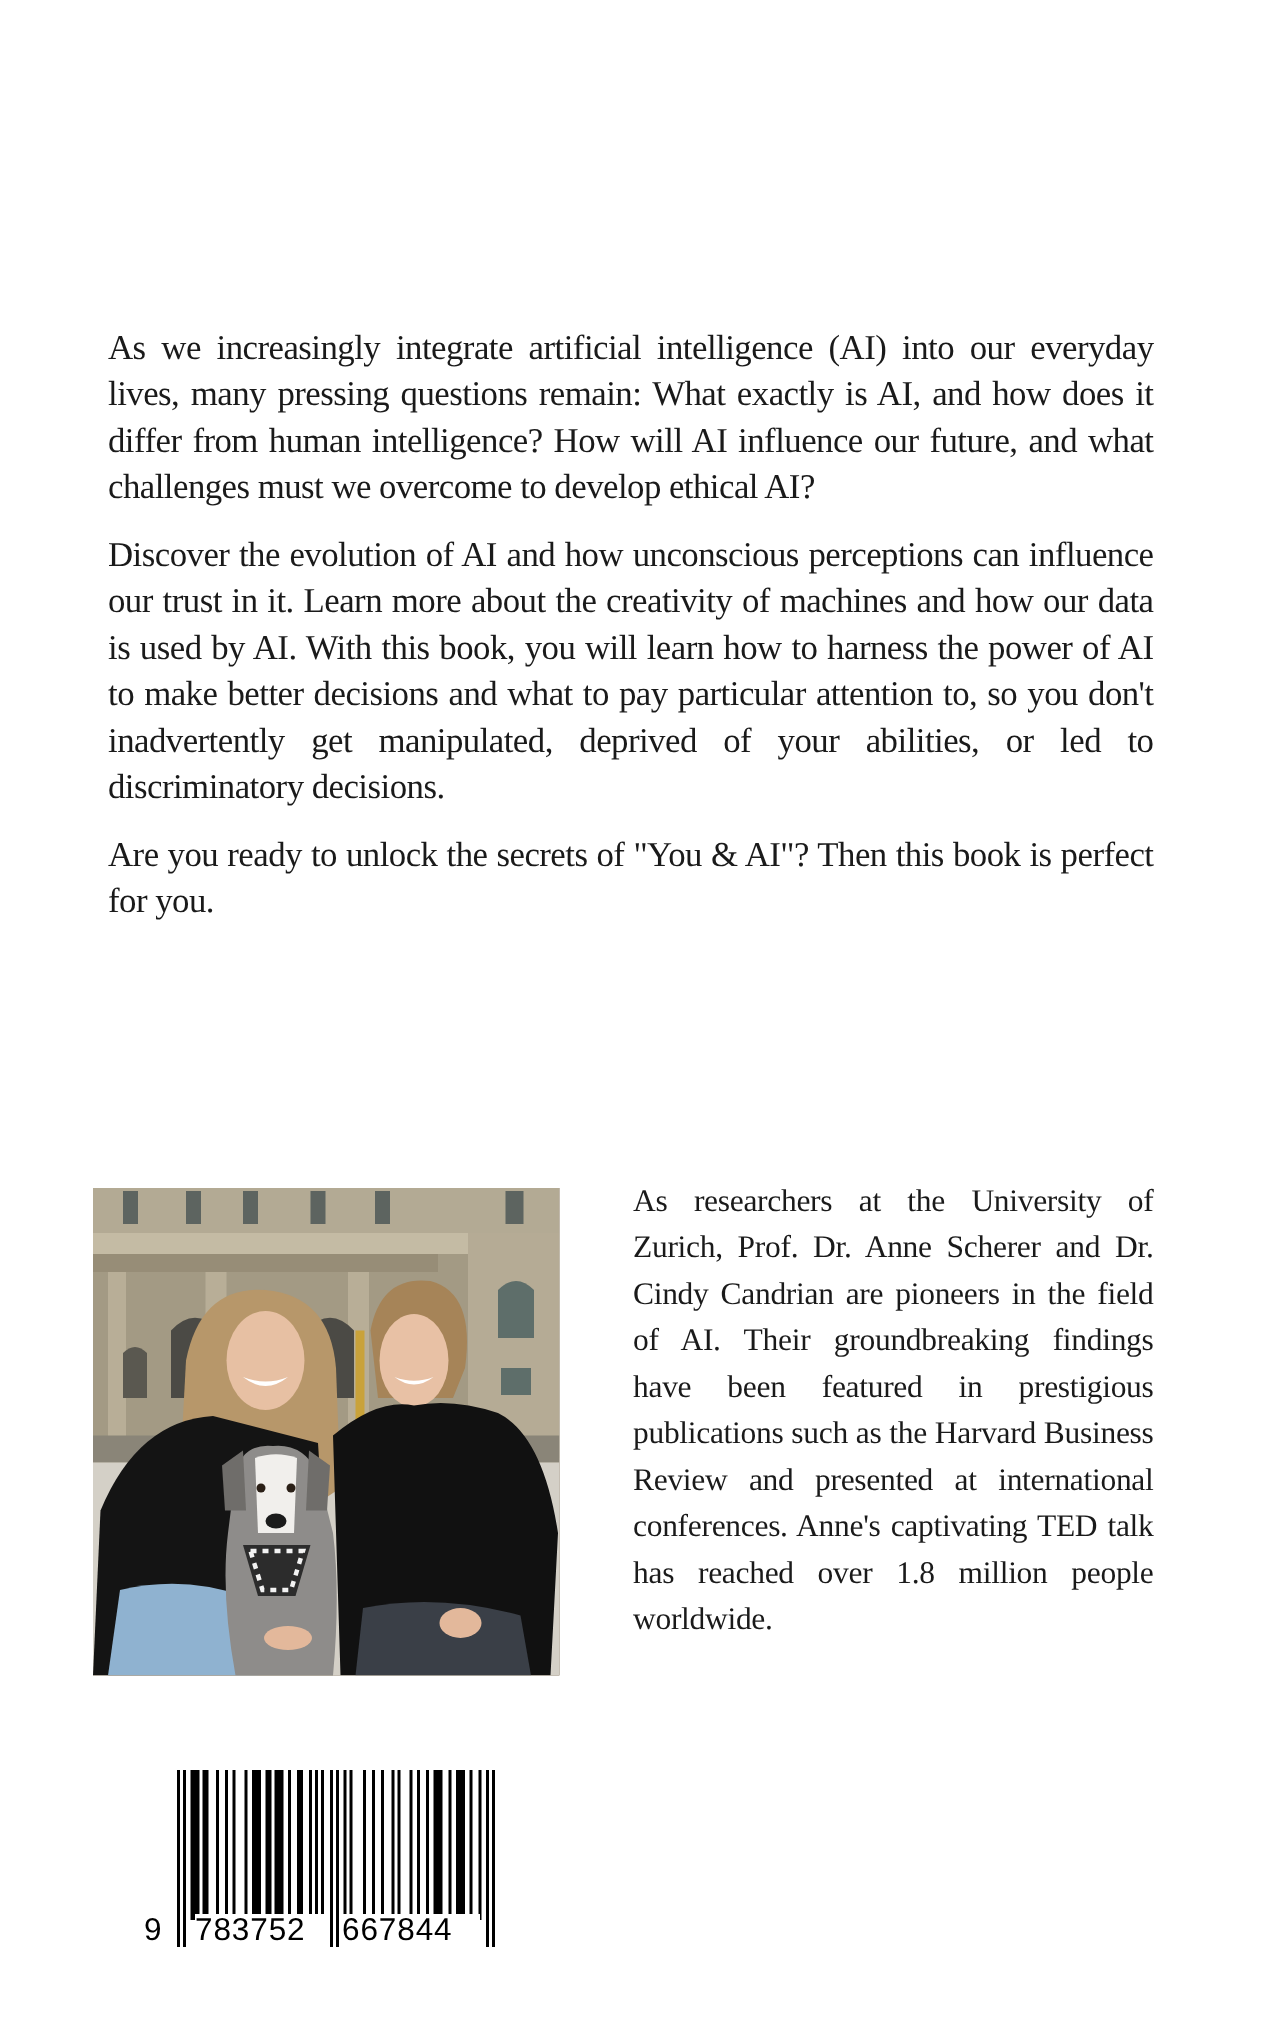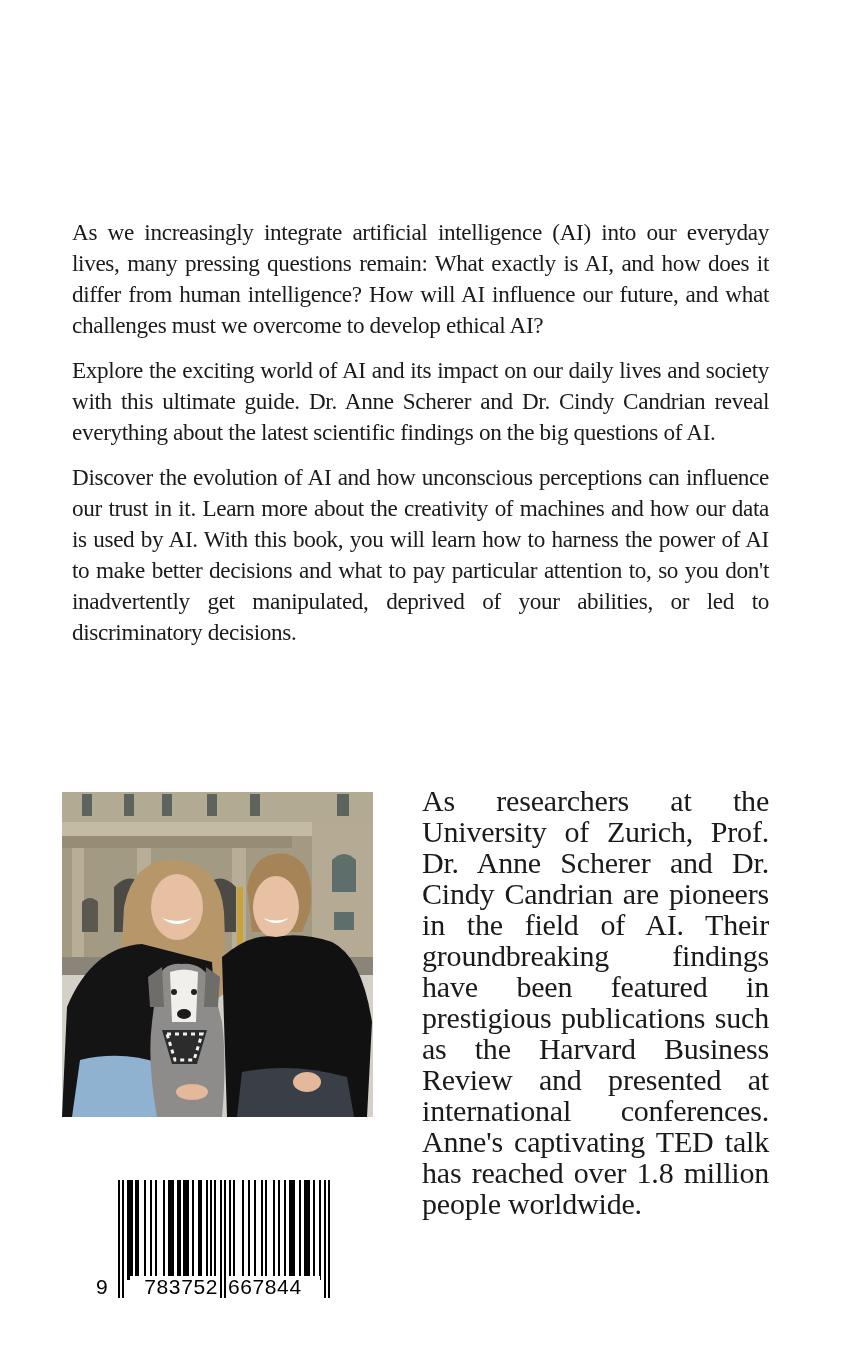--- a/index.html
+++ b/index.html
@@ -36,21 +36,21 @@
       width: 311px;
       height: 325px;
       overflow: hidden;
       background: #8f8571;
     }
     .bio {
       position: absolute;
       left: 422px;
       top: 785px;
       width: 347px;
-      font-size: 30px;
+      font-size: 21px;
       line-height: 31px;
       text-align: justify;
       letter-spacing: -0.2px;
       hyphens: manual;
     }
     .bio p { margin: 0; }
     .barcode {
       position: absolute;
       left: 96px;
       top: 1180px;
@@ -77,43 +77,43 @@
       position: absolute;
       left: 34px;
       top: 96px;
       width: 88px;
       background: #fff;
       font-family: "Liberation Sans", "DejaVu Sans", sans-serif;
       font-size: 21px;
       line-height: 22px;
       letter-spacing: 0.6px;
       color: #000;
-      text-align: right;
+      text-align: left;
     }
     .barcode-digits-right {
       position: absolute;
       left: 132px;
       top: 96px;
       width: 92px;
       background: #fff;
       font-family: "Liberation Sans", "DejaVu Sans", sans-serif;
       font-size: 21px;
       line-height: 22px;
       letter-spacing: 0.6px;
       color: #000;
       text-align: left;
     }
   </style>
 </head>
 <body>
 
 <div class="blurb">
   <p>As we increasingly integrate artificial intelligence (AI) into our everyday lives, many pressing questions remain: What exactly is AI, and how does it differ from human intelligence? How will AI influence our future, and what challenges must we overcome to develop ethical AI?</p>
-  <p>Explore the exciting world of AI and its impact on our daily lives and society with this ultimate guide. Dr. Anne Scherer and Dr. Cindy Candrian reveal everything about the latest scientific findings on the big questions of AI.</p>
   <p>Discover the evolution of AI and how unconscious perceptions can influence our trust in it. Learn more about the creativity of machines and how our data is used by AI. With this book, you will learn how to harness the power of AI to make better decisions and what to pay particular attention to, so you don't inadvertently get manipulated, deprived of your abilities, or led to discriminatory decisions.</p>
+  <p>Are you ready to unlock the secrets of "You &amp; AI"? Then this book is perfect for you.</p>
 </div>
 
 <div class="photo" title="Two smiling women in black tops sitting with an Australian Shepherd dog wearing a checkered bandana in front of a university building">
   <svg width="311" height="325" viewBox="0 0 311 325" xmlns="http://www.w3.org/2000/svg">
 
     <rect x="0" y="0" width="311" height="325" fill="#a39a84"></rect>
     <rect x="0" y="0" width="311" height="30" fill="#b3aa94"></rect>
 
     <rect x="20" y="2" width="10" height="22" fill="#5d6460"></rect>
     <rect x="62" y="2" width="10" height="22" fill="#5d6460"></rect>

